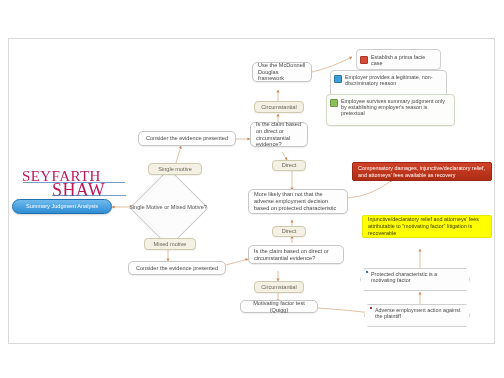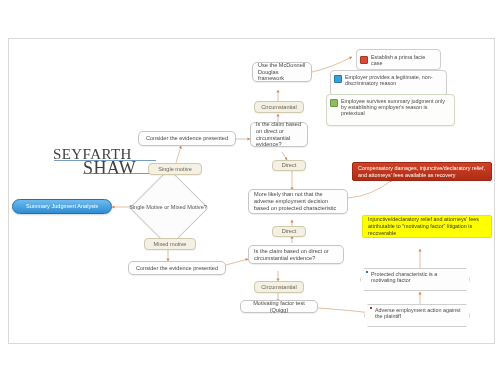--- a/index.html
+++ b/index.html
@@ -114,22 +114,22 @@
   .solid{
     font-size:5.4px;color:#ffffff;padding:3px 5px;
     border-radius:2px;line-height:1.25;
   }
   .solid.red{background:#c0301a;border:1px solid #9d2714;
     background-image:linear-gradient(#cf4226,#ad2c14);}
   .solid.yellow{background:#ffff00;border:1px solid #e6e600;color:#3a3a00;}
 
   
   #logo{
-    position:absolute;left:22px;top:146px;width:104px;height:34px;
-    color:#404040;font-family:"Liberation Serif", serif;margin-left:31px;
+    position:absolute;left:22px;top:168px;width:104px;height:34px;
+    color:#be185d;font-family:"Liberation Serif", serif;
   }
   #logo .l1{position:absolute;left:0;top:0;font-size:15px;letter-spacing:.4px;}
   #logo .l2{position:absolute;left:30px;top:12px;font-size:18px;letter-spacing:.4px;}
   #logo .rule{position:absolute;left:1px;top:13.5px;width:102px;height:1px;background:#4a79ad;opacity:.75;}
   #logo .rule2{position:absolute;left:30px;top:26.5px;width:74px;height:1px;background:#4a79ad;opacity:.75;}
 </style>
 </head>
 <body>
 
 <div id="root">

